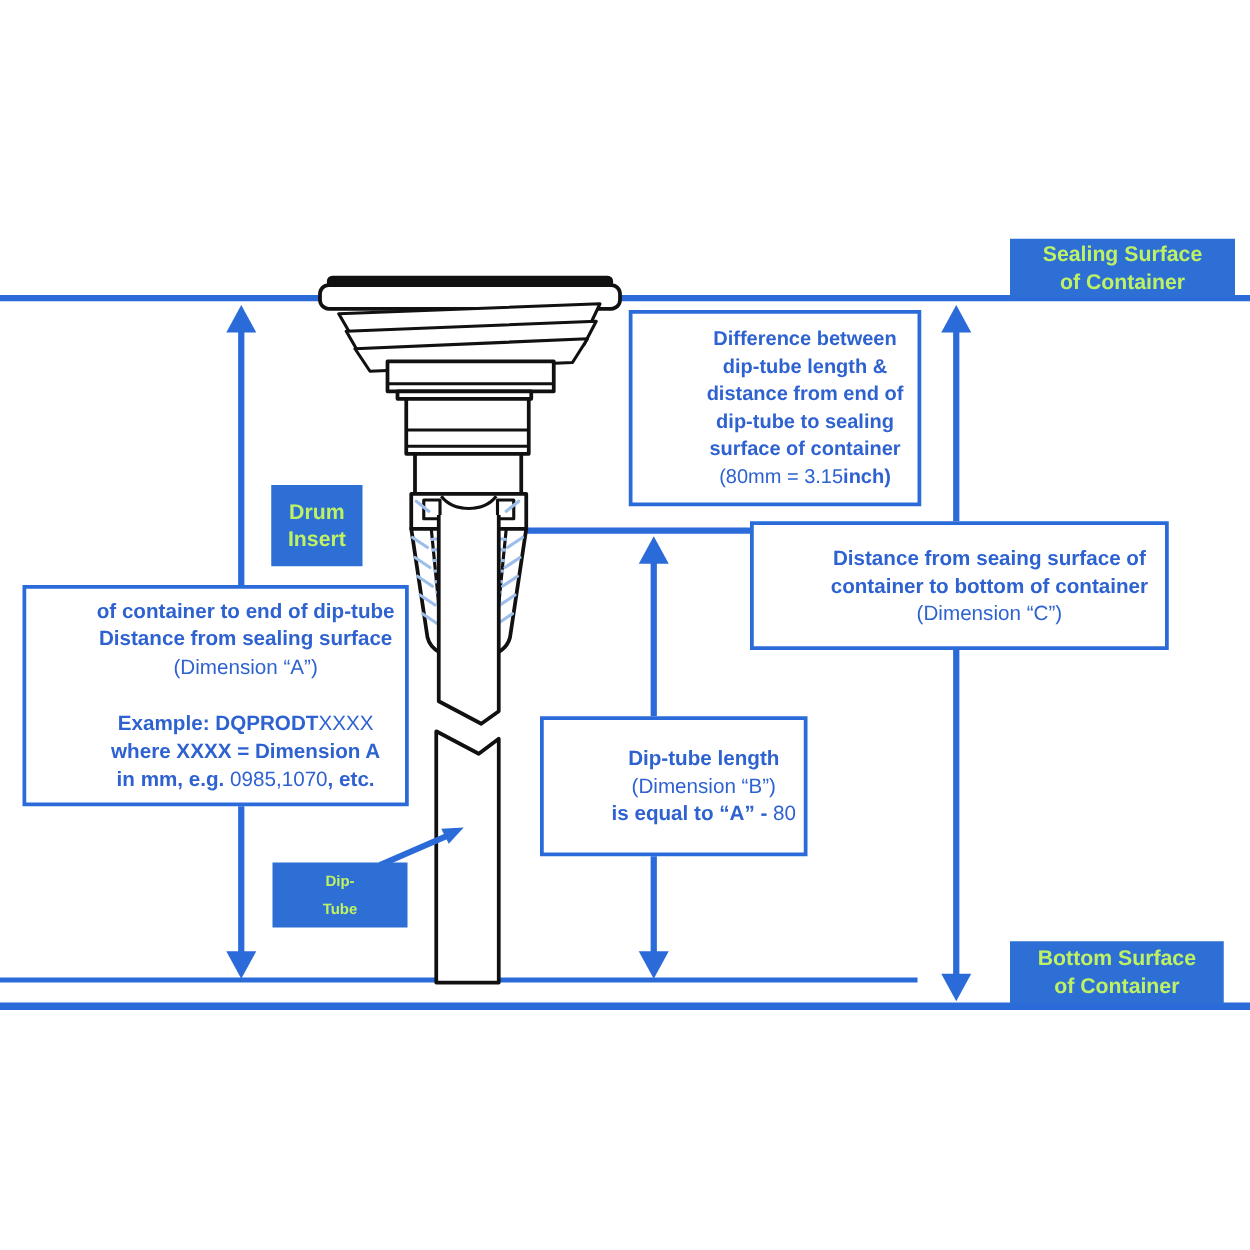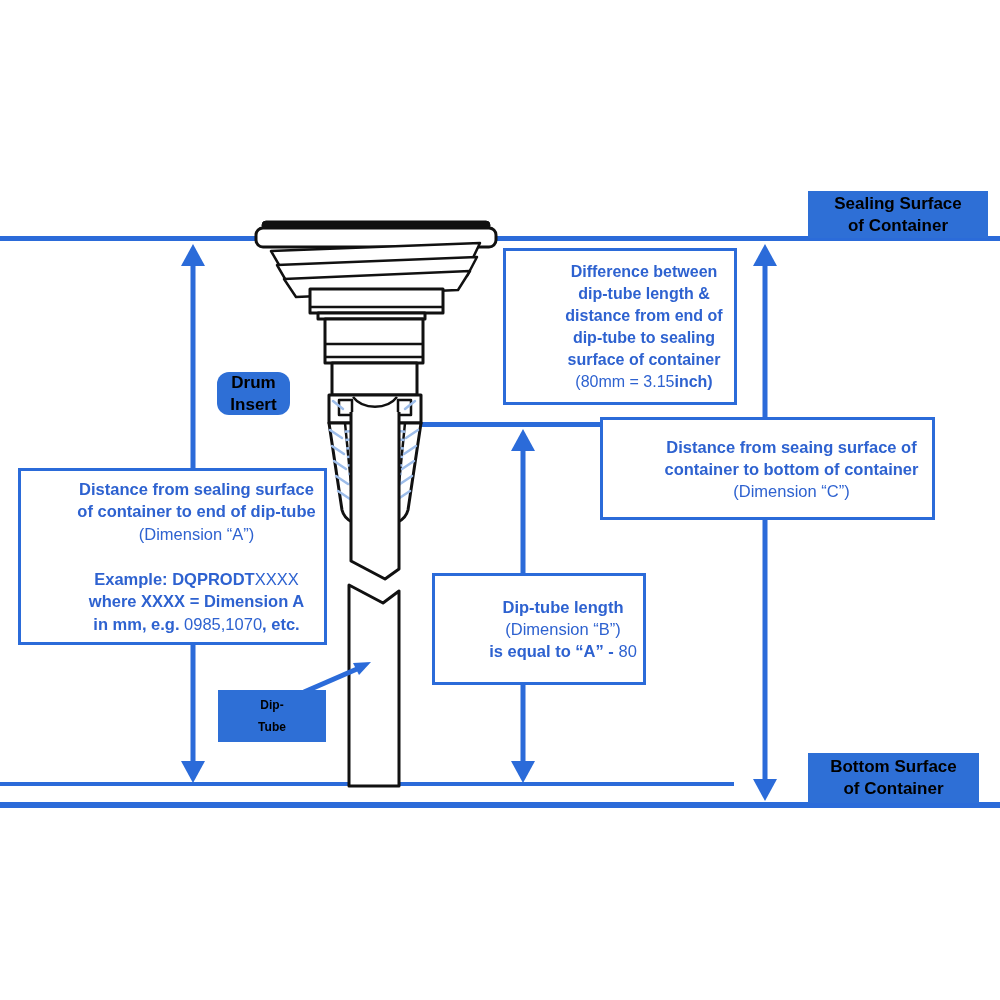--- a/index.html
+++ b/index.html
@@ -30,21 +30,21 @@
   .callout{
     position:absolute;z-index:2;background:#ffffff;
     border:3px solid var(--blue);color:var(--text-blue);
     font-weight:600;text-align:center;
     display:flex;flex-direction:column;justify-content:center;
     box-sizing:border-box;
   }
   .callout .cl-line{white-space:nowrap;padding-left:48px;}
   .callout .b{font-weight:400;}
   .bluelabel{
-    position:absolute;z-index:3;background:var(--label-fill);color:#000000;
+    position:absolute;z-index:3;background:var(--label-fill);color:#bef264;
     font-weight:600;text-align:center;
     display:flex;flex-direction:column;justify-content:center;
     box-sizing:border-box;
   }
 </style>
 </head>
 <body>
 
 <div id="canvas">
 
@@ -141,22 +141,22 @@
       <div class="cl-line"><span class="b">(80mm = 3.15</span><span>inch)</span></div>
     </div>
 
   <div class="callout" style="left:600px;top:417px;width:335px;height:103px;font-size:16.5px;line-height:22px;">
       <div class="cl-line"><span>Distance from seaing surface of</span></div>
       <div class="cl-line"><span>container to bottom of container</span></div>
       <div class="cl-line"><span class="b">(Dimension “C”)</span></div>
     </div>
 
   <div class="callout" style="left:18px;top:468px;width:309px;height:177px;font-size:16.5px;line-height:22.5px;">
+      <div class="cl-line"><span>of container to end of dip-tube</span></div>
       <div class="cl-line"><span>Distance from sealing surface</span></div>
-      <div class="cl-line"><span>of container to end of dip-tube</span></div>
       <div class="cl-line"><span class="b">(Dimension “A”)</span></div>
       <div class="cl-line">&nbsp;</div>
       <div class="cl-line"><span>Example: DQPRODT</span><span class="b">XXXX</span></div>
       <div class="cl-line"><span>where XXXX = Dimension A</span></div>
       <div class="cl-line"><span>in mm, e.g. </span><span class="b">0985,1070</span><span>, etc.</span></div>
     </div>
 
   <div class="callout" style="left:432px;top:573px;width:214px;height:112px;font-size:16.5px;line-height:22px;align-items:center;">
       <div class="cl-line"><span>Dip-tube length</span></div>
       <div class="cl-line"><span class="b">(Dimension “B”)</span></div>
@@ -166,21 +166,21 @@
   <div class="bluelabel" style="left:808px;top:191px;width:180px;height:47px;font-size:17px;line-height:22px;">
     <span>Sealing Surface</span>
     <span>of Container</span>
   </div>
 
   <div class="bluelabel" style="left:808px;top:753px;width:171px;height:50px;font-size:17px;line-height:22px;">
     <span>Bottom Surface</span>
     <span>of Container</span>
   </div>
 
-  <div class="bluelabel" style="left:217px;top:372px;width:73px;height:43px;font-size:17px;line-height:22px;border-radius:12px;">
+  <div class="bluelabel" style="left:217px;top:388px;width:73px;height:65px;font-size:17px;line-height:22px;">
     <span>Drum</span>
     <span>Insert</span>
   </div>
 
   <div class="bluelabel" style="left:218px;top:690px;width:108px;height:52px;font-size:12px;line-height:22px;">
     <span>Dip-</span>
     <span>Tube</span>
   </div>
 
 </div>

